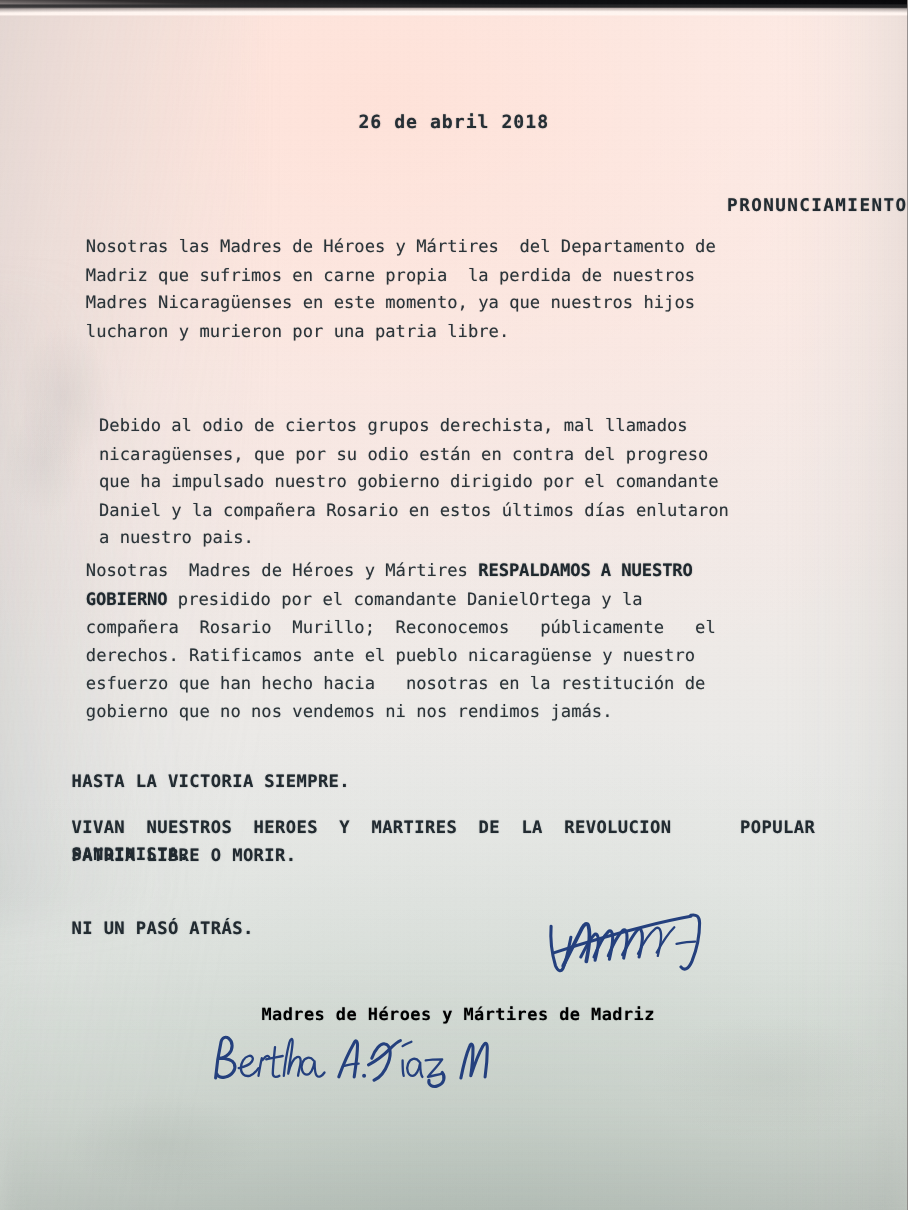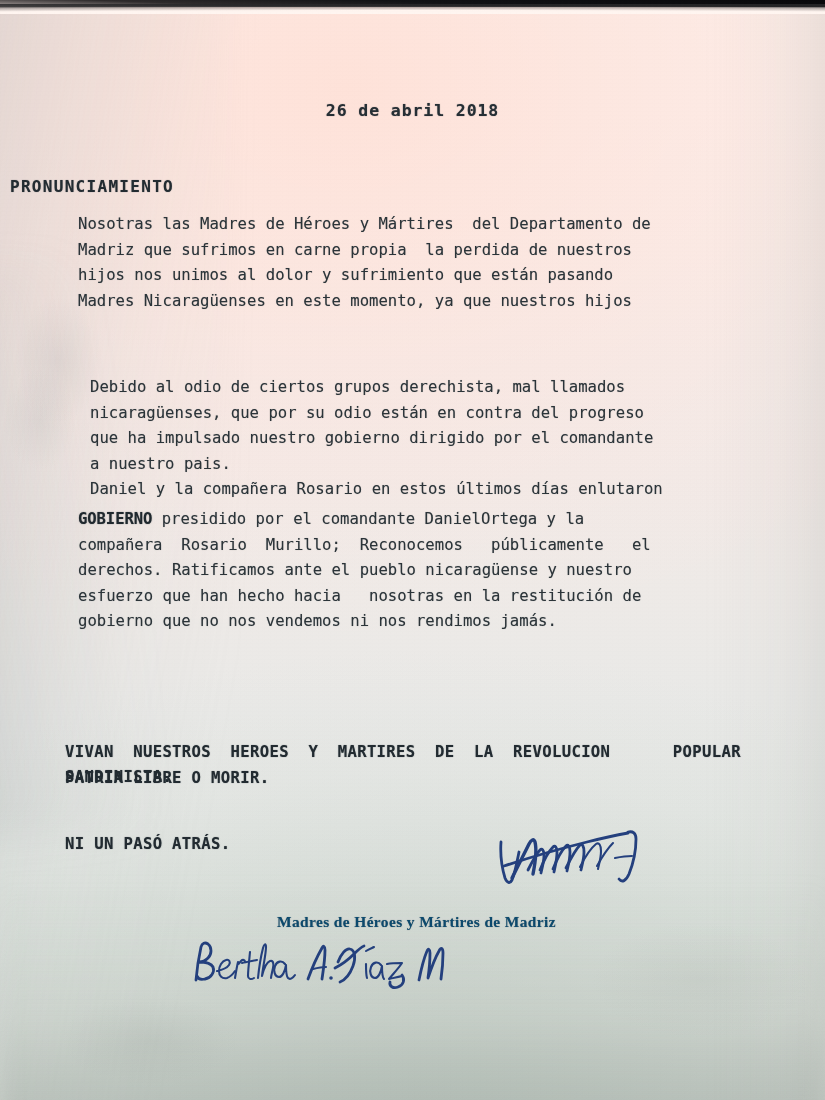--- a/index.html
+++ b/index.html
@@ -170,21 +170,21 @@
     font-weight: 700;
     letter-spacing: 0.9px;
     color: #262f35;
     text-shadow: 0 0 1.1px rgba(40,50,56,0.55);
   }
 
   .doc-title {
     position: absolute;
     left: 0; right: 0;
     top: 177px;
-    text-align: left;
+    text-align: right;
     padding-left: 10px;
     font-size: 16px;
     font-weight: 700;
     letter-spacing: 1.3px;
     color: #232c32;
     text-shadow: 0 0 1.1px rgba(40,50,56,0.5);
   }
 
   .body-block {
     position: absolute;
@@ -233,23 +233,22 @@
 
   .signature-caption {
     position: absolute;
     left: 0; right: 0;
     top: 913px;
     text-align: center;
     padding-left: 8px;
     font-size: 15.4px;
     font-weight: 700;
     letter-spacing: 0.4px;
-    color: #0c4a6e;
+    color: #000000;
     text-shadow: 0 0 1px rgba(35,45,52,0.5);
-    font-family: Liberation Serif, serif;
   }
 
   
   .ink-layer {
     position: absolute;
     inset: 0;
     pointer-events: none;
   }
   .ink-layer svg { position: absolute; overflow: visible; }
   .scrawl { left: 495px; top: 826px; }
@@ -283,40 +282,42 @@
 
   <div class="typed">
 
     <div class="doc-date">26 de abril 2018</div>
 
     <div class="doc-title">PRONUNCIAMIENTO</div>
 
     <div class="body-block para-1">
       <span class="ln">Nosotras las Madres de Héroes y Mártires  del Departamento de</span>
       <span class="ln">Madriz que sufrimos en carne propia  la perdida de nuestros</span>
-      <span class="ln">hijos nos unimos al dolor y sufrimiento que están pasando</span>
       <span class="ln">Madres Nicaragüenses en este momento, ya que nuestros hijos</span>
+      <span class="ln">lucharon y murieron por una patria libre.</span>
     </div>
 
     <div class="body-block para-2">
       <span class="ln">Debido al odio de ciertos grupos derechista, mal llamados</span>
       <span class="ln">nicaragüenses, que por su odio están en contra del progreso</span>
       <span class="ln">que ha impulsado nuestro gobierno dirigido por el comandante</span>
+      <span class="ln">Daniel y la compañera Rosario en estos últimos días enlutaron</span>
       <span class="ln">a nuestro pais.</span>
-      <span class="ln">Daniel y la compañera Rosario en estos últimos días enlutaron</span>
     </div>
 
     <div class="body-block para-3">
+      <span class="ln"><span>Nosotras  Madres de Héroes y Mártires </span><b class="bold-emph">RESPALDAMOS A NUESTRO</b></span>
       <span class="ln j"><span><b class="bold-emph">GOBIERNO</b><span> presidido por el comandante Daniel</span></span><span>Ortega y la</span></span>
       <span class="ln">compañera  Rosario  Murillo;  Reconocemos   públicamente   el</span>
       <span class="ln">derechos. Ratificamos ante el pueblo nicaragüense y nuestro</span>
       <span class="ln">esfuerzo que han hecho hacia   nosotras en la restitución de</span>
       <span class="ln">gobierno que no nos vendemos ni nos rendimos jamás.</span>
     </div>
 
+    <div class="slogans slogan-1">HASTA LA VICTORIA SIEMPRE.</div>
 
     <div class="slogans slogan-2">
       <span class="l1">
           <span>VIVAN  NUESTROS  HEROES  Y  MARTIRES  DE  LA  REVOLUCION</span>
           <span>POPULAR</span>
         </span>
       <span>SANDINISTA.</span>
     </div>
 
     <div class="slogans slogan-3">PATRIA LIBRE O MORIR.</div>

